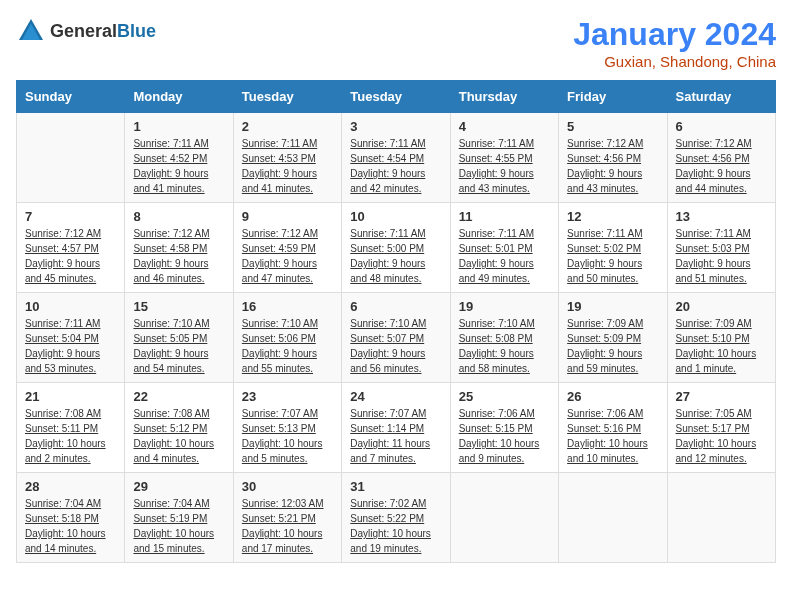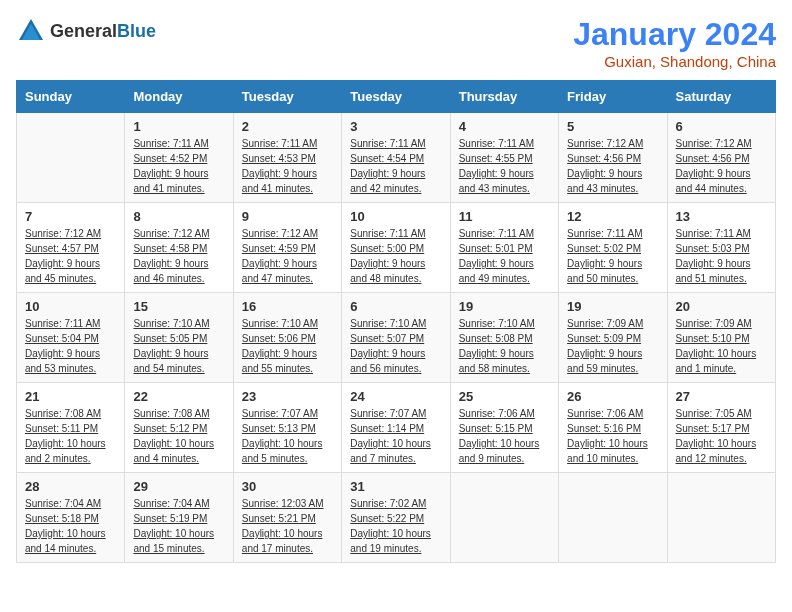--- a/index.html
+++ b/index.html
@@ -219,21 +219,21 @@
         <td>
           <span class="day-number">22</span>
           <div class="day-info"><span>Sunrise: 7:08 AM</span><br><span>Sunset: 5:12 PM</span><br><span>Daylight: 10 hours and 4 minutes.</span></div>
         </td>
         <td>
           <span class="day-number">23</span>
           <div class="day-info"><span>Sunrise: 7:07 AM</span><br><span>Sunset: 5:13 PM</span><br><span>Daylight: 10 hours and 5 minutes.</span></div>
         </td>
         <td>
           <span class="day-number">24</span>
-          <div class="day-info"><span>Sunrise: 7:07 AM</span><br><span>Sunset: 1:14 PM</span><br><span>Daylight: 10 hours and 7 minutes.</span></div>
+          <div class="day-info"><span>Sunrise: 7:07 AM</span><br><span>Sunset: 1:14 PM</span><br><span>Daylight: 11 hours and 7 minutes.</span></div>
         </td>
         <td>
           <span class="day-number">25</span>
           <div class="day-info"><span>Sunrise: 7:06 AM</span><br><span>Sunset: 5:15 PM</span><br><span>Daylight: 10 hours and 9 minutes.</span></div>
         </td>
         <td>
           <span class="day-number">26</span>
           <div class="day-info"><span>Sunrise: 7:06 AM</span><br><span>Sunset: 5:16 PM</span><br><span>Daylight: 10 hours and 10 minutes.</span></div>
         </td>
         <td>

